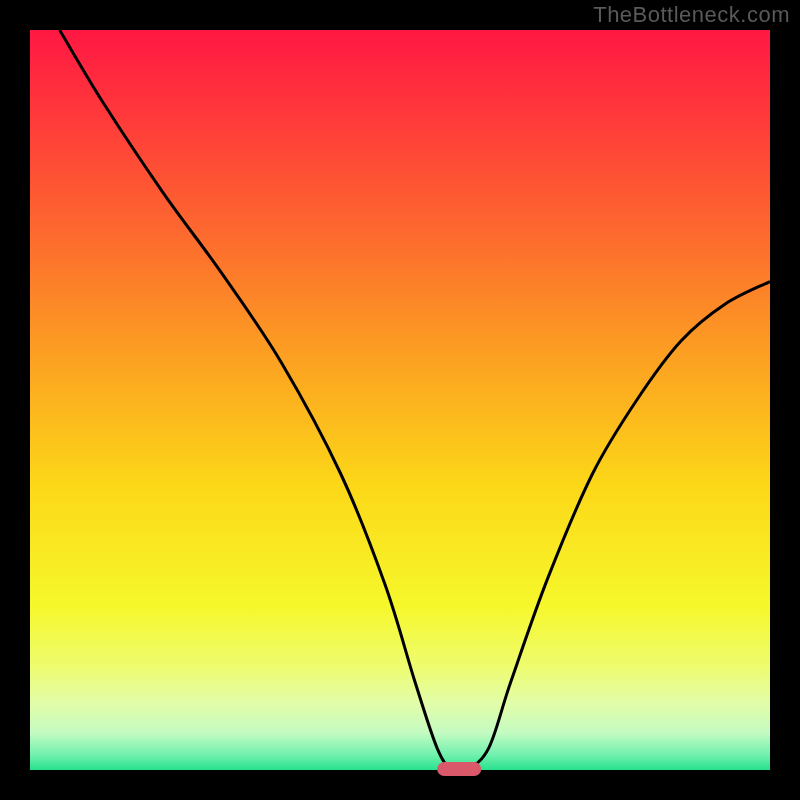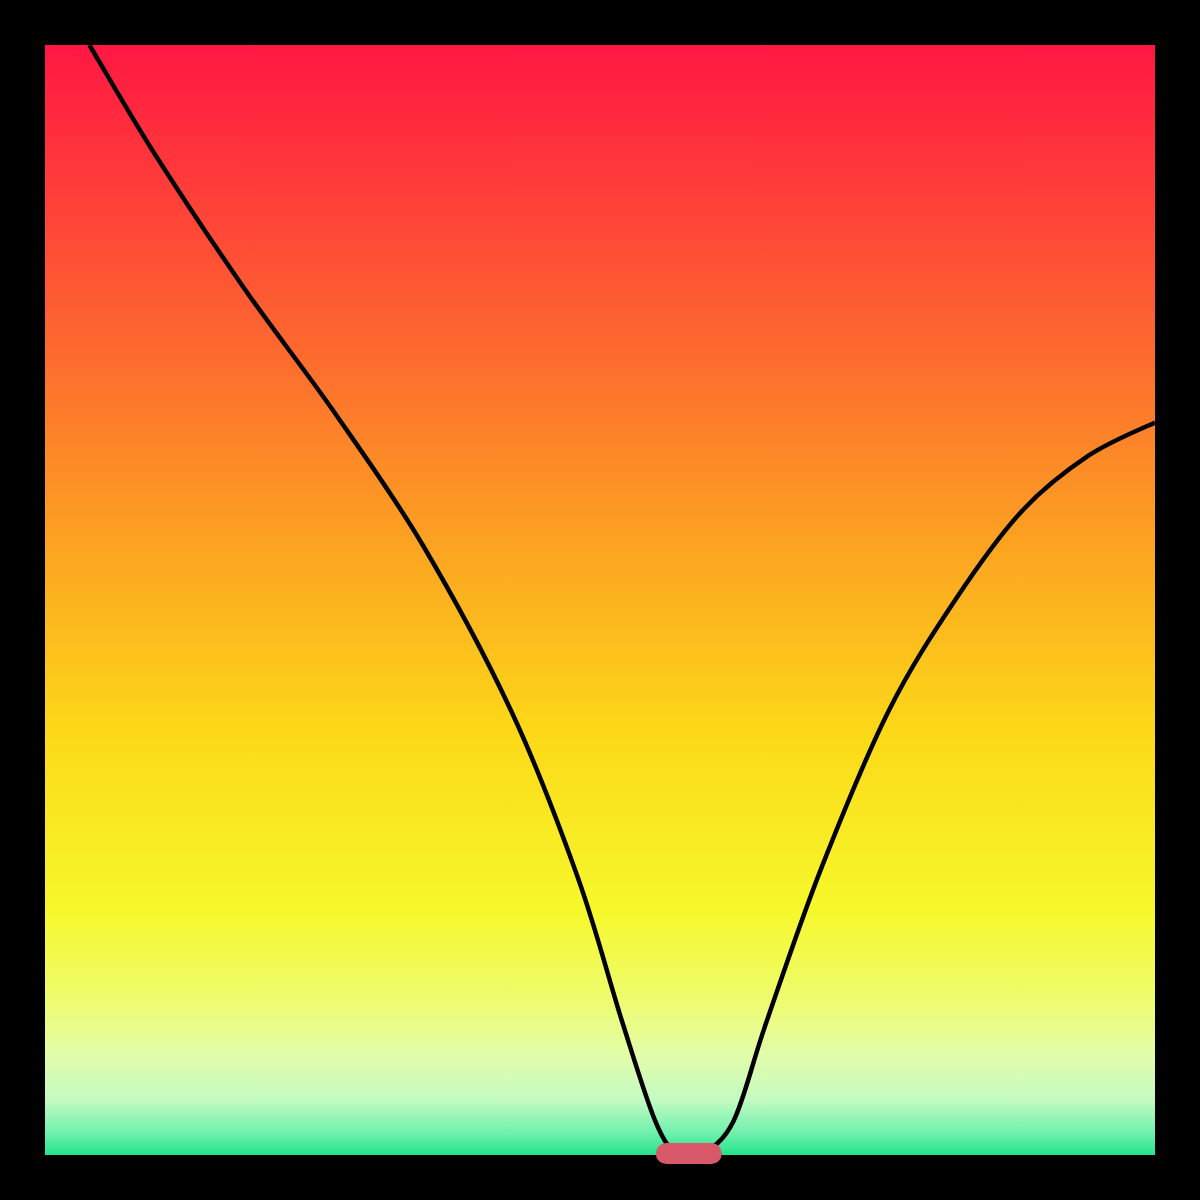--- a/index.html
+++ b/index.html
@@ -29,20 +29,21 @@
   }
   svg {
     display: block;
   }
 </style>
 </head>
 <body>
 
 <div class="frame">
 
+  <div class="watermark">TheBottleneck.com</div>
 
   <svg width="800" height="800" viewBox="0 0 800 800">
     <defs>
       <linearGradient id="bg-grad" x1="0" y1="0" x2="0" y2="1">
       <stop offset="0%" stop-color="#ff1843"></stop>
           <stop offset="12%" stop-color="#ff3a3a"></stop>
           <stop offset="28.000000000000004%" stop-color="#fd6b2e"></stop>
           <stop offset="45%" stop-color="#fca321"></stop>
           <stop offset="62%" stop-color="#fcd918"></stop>
           <stop offset="78%" stop-color="#f6f82c"></stop>

